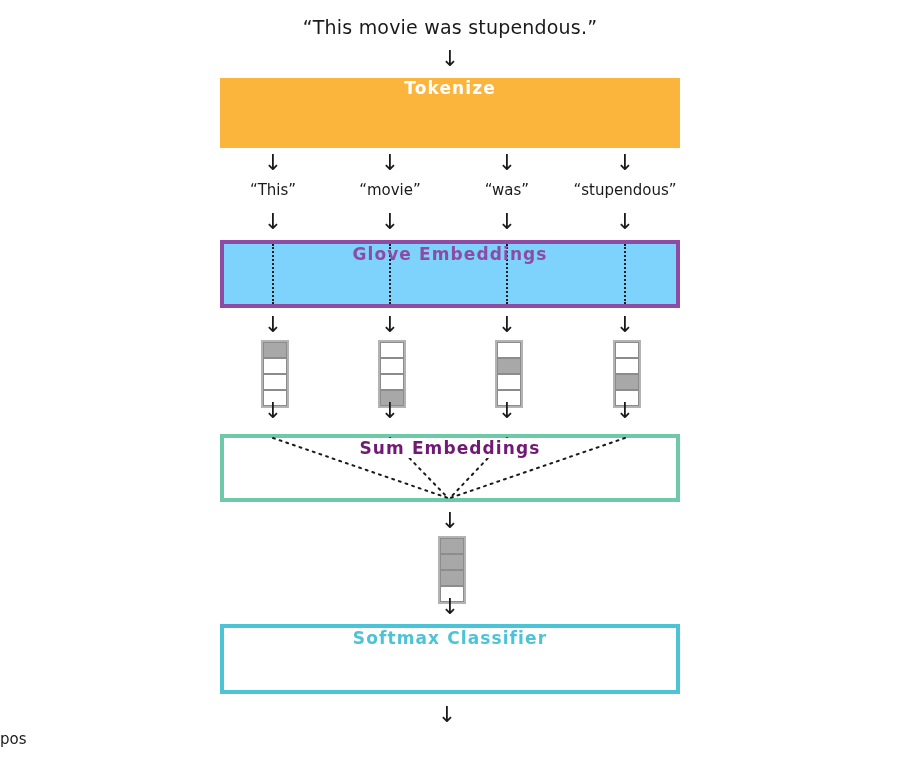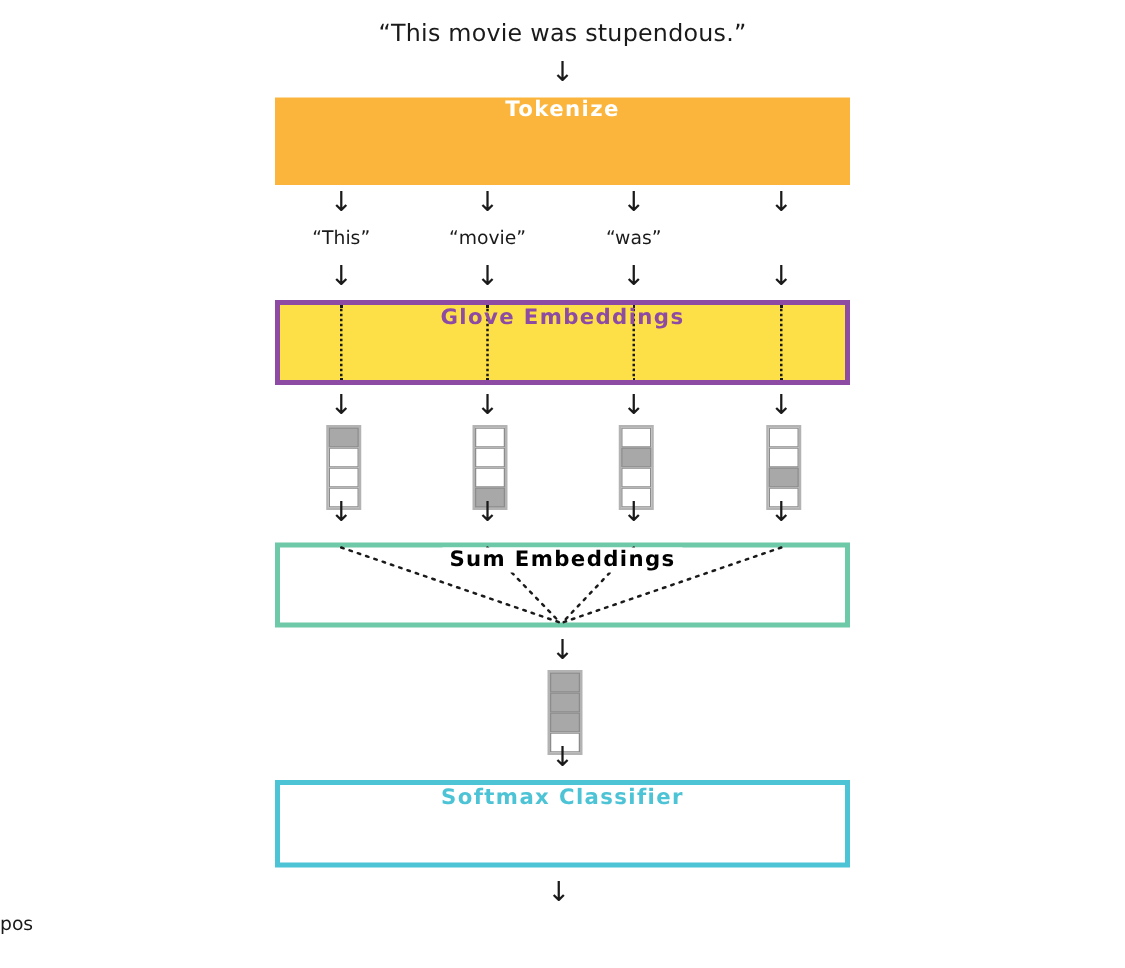--- a/index.html
+++ b/index.html
@@ -32,25 +32,25 @@
     box-sizing:border-box;
     display:flex;align-items:flex-start;justify-content:center;
     font-weight:bold;font-size:17px;letter-spacing:1.1px;
   }
   .box-tokenize{
     top:78px;height:70px;
     background:#FBB53C;color:#ffffff;border:none;
   }
   .box-glove{
     top:240px;height:68px;
-    background:#fde047;color:#8E4BA3;border:4px solid #8E4BA3;
+    background:#7dd3fc;color:#8E4BA3;border:4px solid #8E4BA3;
   }
   .box-sum{
     top:434px;height:68px;
-    background:transparent;color:#000000;border:4px solid #6DC9A7;
+    background:transparent;color:#701a75;border:4px solid #6DC9A7;
   }
   .box-softmax{
     top:624px;height:70px;
     background:#ffffff;color:#4DC3D6;border:4px solid #4DC3D6;
   }
   .stagebox .lbl{position:relative;z-index:4;}
   .box-sum .lbl{background:#ffffff;padding:0 6px;}
 
   
   .arrow{
@@ -96,20 +96,21 @@
   </div>
 
   <div class="abs arrow" style="left:253px;top:152px;">↓</div>
   <div class="abs arrow" style="left:370px;top:152px;">↓</div>
   <div class="abs arrow" style="left:487px;top:152px;">↓</div>
   <div class="abs arrow" style="left:605px;top:152px;">↓</div>
 
   <div class="abs token-label" style="left:193px;top:181px;">“This”</div>
   <div class="abs token-label" style="left:310px;top:181px;">“movie”</div>
   <div class="abs token-label" style="left:427px;top:181px;">“was”</div>
+  <div class="abs token-label" style="left:545px;top:181px;">“stupendous”</div>
 
   <div class="abs arrow" style="left:253px;top:211px;">↓</div>
   <div class="abs arrow" style="left:370px;top:211px;">↓</div>
   <div class="abs arrow" style="left:487px;top:211px;">↓</div>
   <div class="abs arrow" style="left:605px;top:211px;">↓</div>
 
   <div class="abs stagebox box-glove">
     <span class="lbl">Glove Embeddings</span>
   </div>
 

